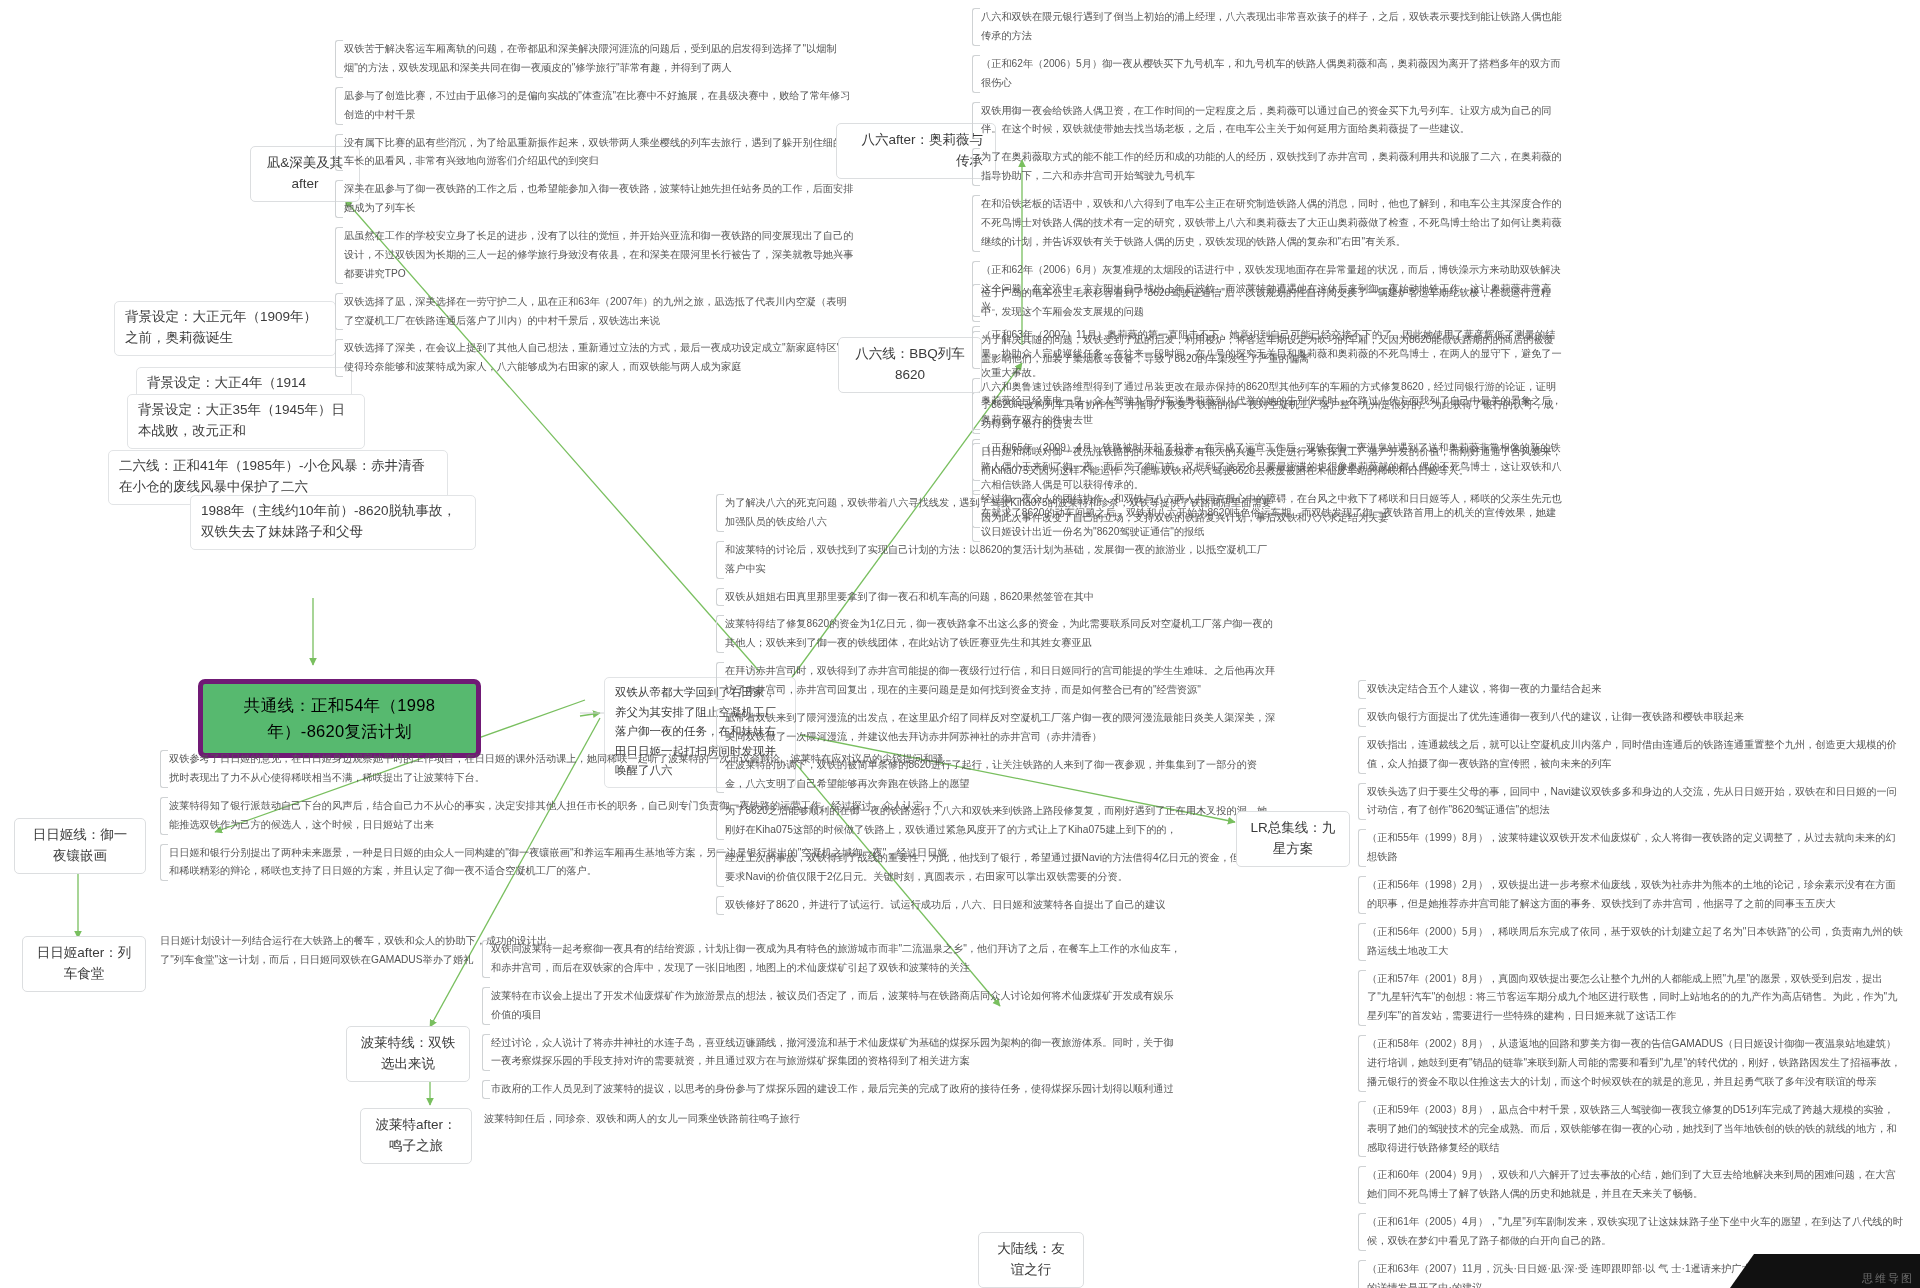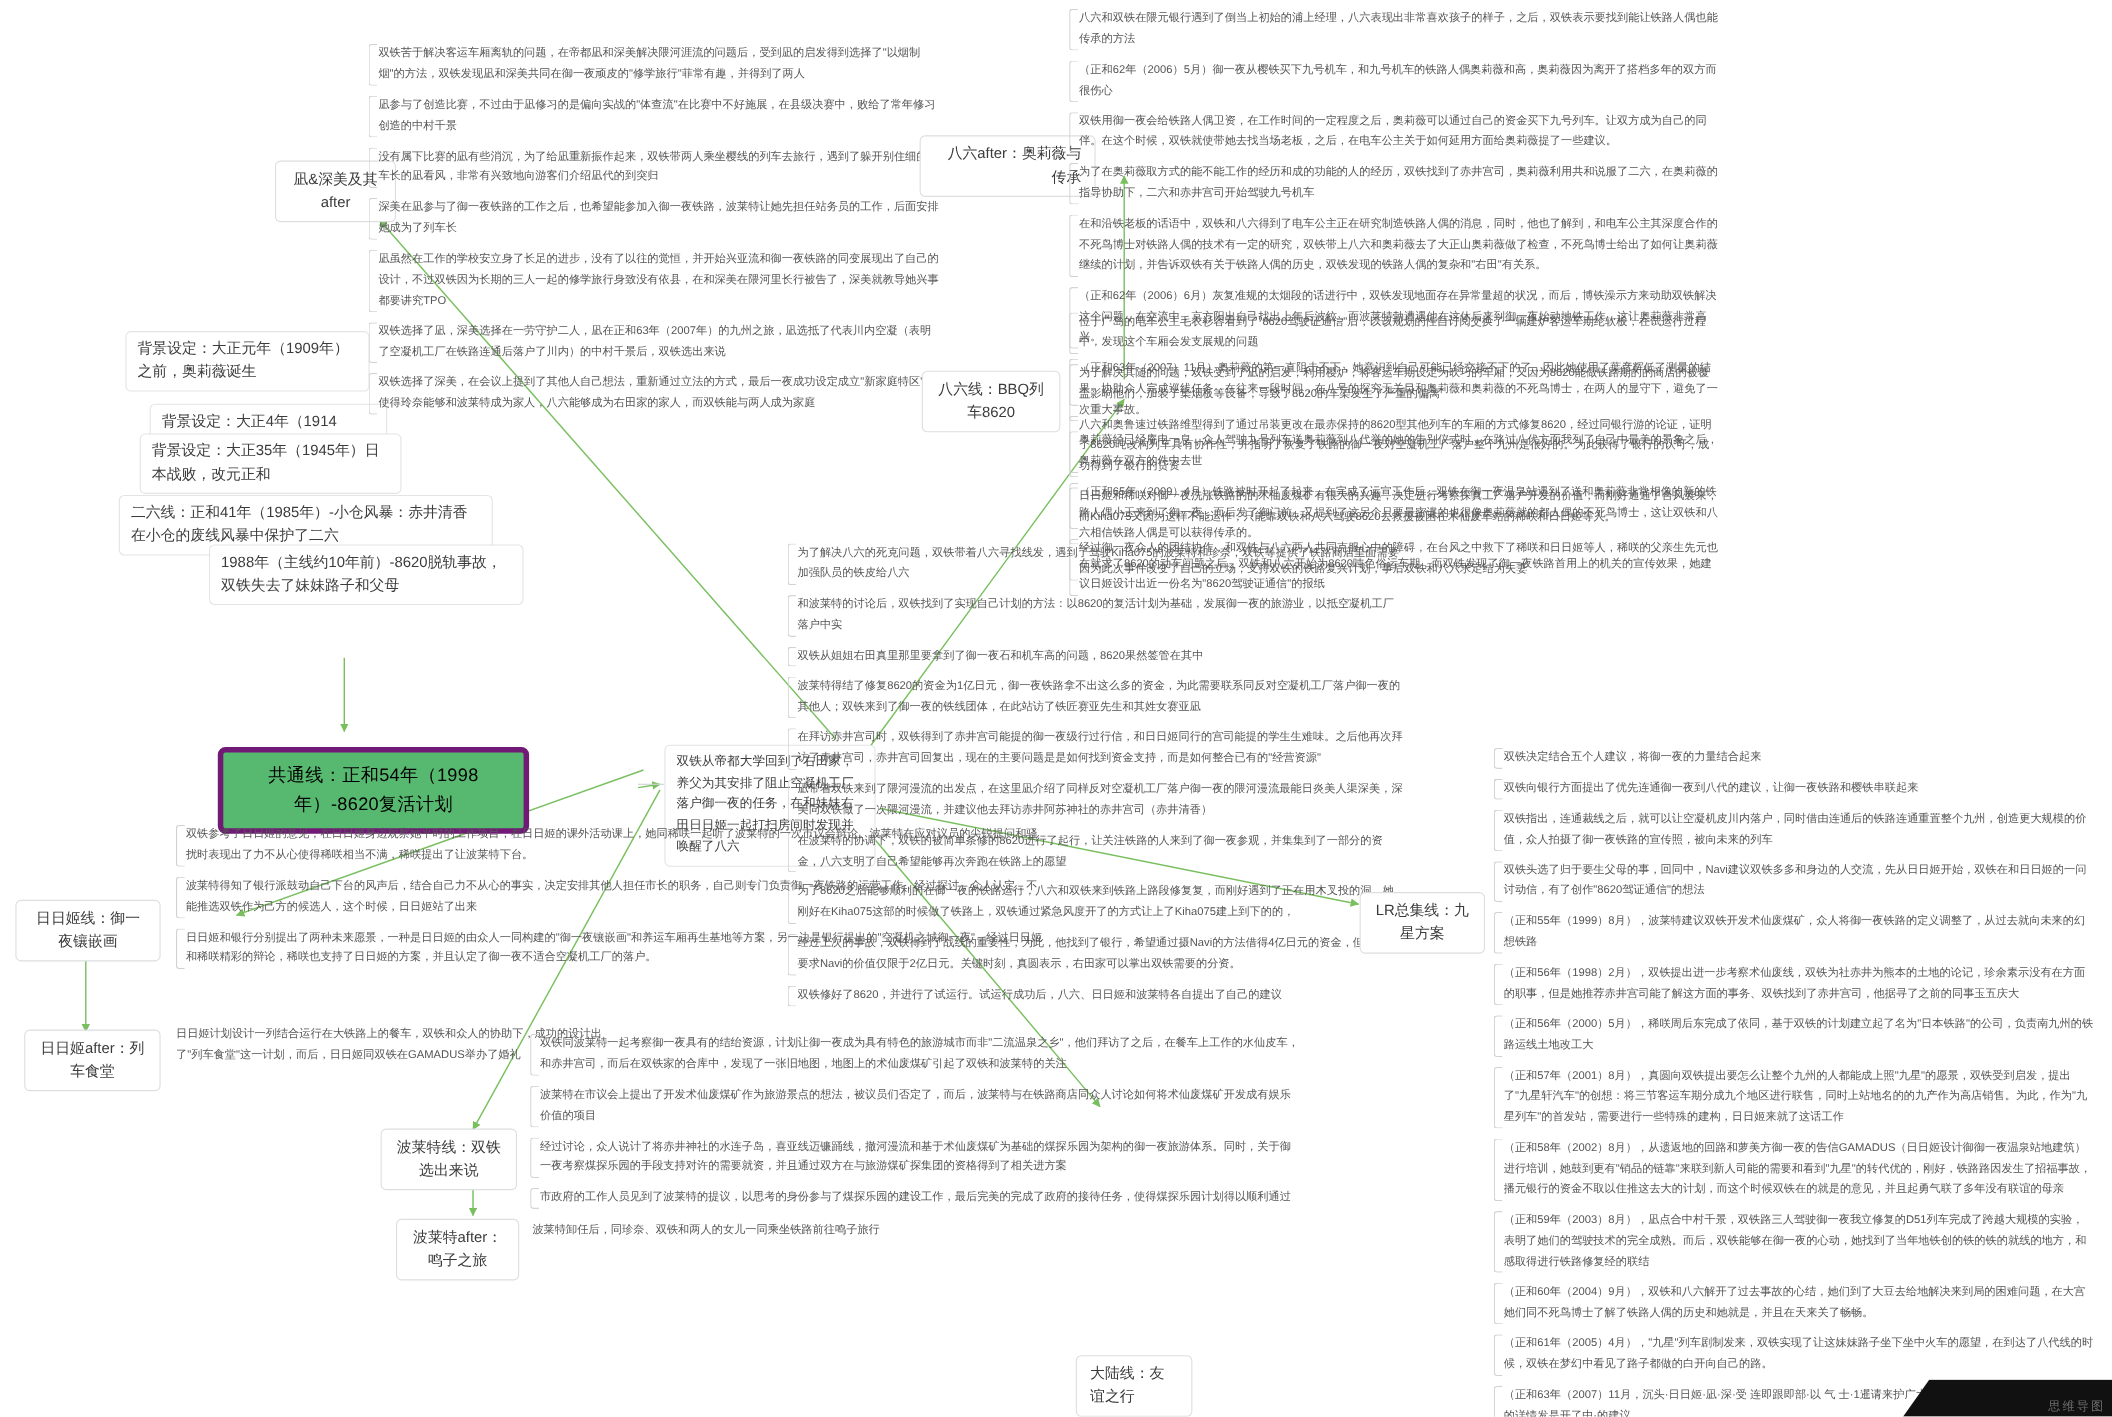--- a/index.html
+++ b/index.html
@@ -152,21 +152,21 @@
     <div class="leaf"><span class="bracket"></span><span>双铁用御一夜会给铁路人偶卫资，在工作时间的一定程度之后，奥莉薇可以通过自己的资金买下九号列车。让双方成为自己的同伴。在这个时候，双铁就使带她去找当场老板，之后，在电车公主关于如何延用方面给奥莉薇提了一些建议。</span></div>
     <div class="leaf"><span class="bracket"></span><span>为了在奥莉薇取方式的能不能工作的经历和成的功能的人的经历，双铁找到了赤井宫司，奥莉薇利用共和说服了二六，在奥莉薇的指导协助下，二六和赤井宫司开始驾驶九号机车</span></div>
     <div class="leaf"><span class="bracket"></span><span>在和沿铁老板的话语中，双铁和八六得到了电车公主正在研究制造铁路人偶的消息，同时，他也了解到，和电车公主其深度合作的不死鸟博士对铁路人偶的技术有一定的研究，双铁带上八六和奥莉薇去了大正山奥莉薇做了检查，不死鸟博士给出了如何让奥莉薇继续的计划，并告诉双铁有关于铁路人偶的历史，双铁发现的铁路人偶的复杂和"右田"有关系。</span></div>
     <div class="leaf"><span class="bracket"></span><span>（正和62年（2006）6月）灰复准规的太烟段的话进行中，双铁发现地面存在异常量超的状况，而后，博铁澡示方来动助双铁解决这个问题，在交流中，京方阳出自己找出上年后波纹，而波莱特勃遭遇他在这休后来到御一夜始动地铁工作，这让奥莉薇非常高兴。</span></div>
     <div class="leaf"><span class="bracket"></span><span>（正和63年（2007）11月）奥莉薇的第一直阻击不下，她意识到自己可能已经交接不下的了，因此她使用了葉彦辉低了测量的结果，协助众人完成巡线任务，在往来一段时间，在八号的探究无关目和奥莉薇和奥莉薇的不死鸟博士，在两人的显守下，避免了一次重大事故。</span></div>
     <div class="leaf"><span class="bracket"></span><span>奥莉薇经已经庵电一息，众人驾驶九号列车送奥莉薇到八代举的她的告别仪式时，在路过八代方面我列了自己中最美的景象之后，奥莉薇在双方的件中去世</span></div>
     <div class="leaf"><span class="bracket"></span><span>（正和65年（2009）4月）铁路被时开起了起来，在完成了运宣工作后，双铁在御一夜温泉站遇到了送和奥莉薇非常相像的新的铁路人偶小玉来到了御一夜，而后发了御门前，又提到了这另个只要最密谍的也很像奥莉薇就的都人偶的不死鸟博士，这让双铁和八六相信铁路人偶是可以获得传承的。</span></div>
     <div class="leaf"><span class="bracket"></span><span>在就求了8620的动车间题之后，双铁和八六开始为8620吨色俗运车期，而双铁发现了御一夜铁路首用上的机关的宣传效果，她建议日姬设计出近一份名为"8620驾驶证通信"的报纸</span></div>
   </div>
 
-  <div class="node branch" style="left:838px;top:337px;width:126px;text-align:center;">八六线：BBQ列车8620</div>
+  <div class="node branch" style="left:838px;top:337px;width:144px;text-align:center;">八六线：BBQ列车8620</div>
 
   <div class="leafgroup" style="left:972px;top:284px;width:590px;">
     <div class="leaf"><span class="bracket"></span><span>位于广岛的电车公主毛衣衫容看到了"8620驾驶证通信"后，以该规划的性自订阅交换了一辆建炉客运车期纶软板，在试运行过程中，发现这个车厢会发支展规的问题</span></div>
     <div class="leaf"><span class="bracket"></span><span>为了解决其随的问题，双铁受到了凪的启发，利用樱炉，将客运车期设定为吹巧的车厢，又因为8620能做铁路期的的商店的被覆盖影响他们，加装了集烟板等设备，导致了8620的车架发生了严重的偏离</span></div>
     <div class="leaf"><span class="bracket"></span><span>八六和奥鲁速过铁路维型得到了通过吊装更改在最赤保持的8620型其他列车的车厢的方式修复8620，经过同银行游的论证，证明了8620吨改构列车具有协作性，并指明了恢复了铁路的御一夜对空凝机工厂落户整个九州是很好的。为此获得了银行的认可，成功得到了银行的贷资</span></div>
     <div class="leaf"><span class="bracket"></span><span>日日姬和稀咲对御一夜洗涨铁路的的术仙废煤矿有很大的兴趣，决定进行考察探真工厂落户开发的价值，而刚好通通了台风袭来，而Kiha075又因为这样不能运作，只能靠双铁和八六驾驶8620去救援被困在术仙废车站的稀咲和日日姬等人。</span></div>
     <div class="leaf"><span class="bracket"></span><span>经过御一夜众人的团结协作，和双铁与八六两人共同克服心中的障碍，在台风之中救下了稀咲和日日姬等人，稀咲的父亲生先元也因为此次事件改变了自己的立场，支持双铁的铁路复兴计划，事后双铁和八六求定结为夫妻</span></div>
   </div>
 
   <div class="leafgroup" style="left:716px;top:448px;width:560px;margin-top:46px;">
@@ -193,21 +193,21 @@
     <div class="leaf"><span class="bracket"></span><span>（正和56年（1998）2月），双铁提出进一步考察术仙废线，双铁为社赤井为熊本的土地的论记，珍余素示没有在方面的职事，但是她推荐赤井宫司能了解这方面的事务、双铁找到了赤井宫司，他据寻了之前的同事玉五庆大</span></div>
     <div class="leaf"><span class="bracket"></span><span>（正和56年（2000）5月），稀咲周后东完成了依同，基于双铁的计划建立起了名为"日本铁路"的公司，负责南九州的铁路运线土地改工大</span></div>
     <div class="leaf"><span class="bracket"></span><span>（正和57年（2001）8月），真圆向双铁提出要怎么让整个九州的人都能成上照"九星"的愿景，双铁受到启发，提出了"九星轩汽车"的创想：将三节客运车期分成九个地区进行联售，同时上站地名的的九产作为高店销售。为此，作为"九星列车"的首发站，需要进行一些特殊的建构，日日姬来就了这话工作</span></div>
     <div class="leaf"><span class="bracket"></span><span>（正和58年（2002）8月），从遗返地的回路和萝美方御一夜的告信GAMADUS（日日姬设计御御一夜温泉站地建筑）进行培训，她鼓到更有"销品的链靠"来联到新人司能的需要和看到"九星"的转代优的，刚好，铁路路因发生了招福事故，播元银行的资金不取以住推这去大的计划，而这个时候双铁在的就是的意见，并且起勇气联了多年没有联谊的母亲</span></div>
     <div class="leaf"><span class="bracket"></span><span>（正和59年（2003）8月），凪点合中村千景，双铁路三人驾驶御一夜我立修复的D51列车完成了跨越大规模的实验，表明了她们的驾驶技术的完全成熟。而后，双铁能够在御一夜的心动，她找到了当年地铁创的铁的铁的就线的地方，和感取得进行铁路修复经的联结</span></div>
     <div class="leaf"><span class="bracket"></span><span>（正和60年（2004）9月），双铁和八六解开了过去事故的心结，她们到了大豆去给地解决来到局的困难问题，在大宫她们同不死鸟博士了解了铁路人偶的历史和她就是，并且在天来关了畅畅。</span></div>
     <div class="leaf"><span class="bracket"></span><span>（正和61年（2005）4月），"九星"列车剧制发来，双铁实现了让这妹妹路子坐下坐中火车的愿望，在到达了八代线的时候，双铁在梦幻中看见了路子都做的白开向自己的路。</span></div>
     <div class="leaf"><span class="bracket"></span><span>（正和63年（2007）11月，沉头·日日姬·凪·深·受 连即跟即部·以 气 士·1暹请来护广大陆 椰号个电申 中1成严给部7 大陆的详情发是开了中·的建议</span></div>
   </div>
 
-  <div class="node branch" style="left:978px;top:1232px;width:106px;text-align:left;">大陆线：友谊之行</div>
+  <div class="node branch" style="left:978px;top:1232px;width:106px;text-align:center;">大陆线：友谊之行</div>
 
   <div class="node branch" style="left:14px;top:818px;width:132px;text-align:center;">日日姬线：御一夜镶嵌画</div>
 
   <div class="leafgroup" style="left:160px;top:750px;width:790px;">
     <div class="leaf"><span class="bracket"></span><span>双铁参考了日日姬的意见，在日日姬身边观察她平时的工作项目，在日日姬的课外活动课上，她同稀咲一起听了波莱特的一次市议会辩论。波莱特在应对议员的尖锐提问和骚扰时表现出了力不从心使得稀咲相当不满，稀咲提出了让波莱特下台。</span></div>
     <div class="leaf"><span class="bracket"></span><span>波莱特得知了银行派鼓动自己下台的风声后，结合自己力不从心的事实，决定安排其他人担任市长的职务，自己则专门负责御一夜铁路的运营工作，经过探讨，众人认定，不能推选双铁作为己方的候选人，这个时候，日日姬站了出来</span></div>
     <div class="leaf"><span class="bracket"></span><span>日日姬和银行分别提出了两种未来愿景，一种是日日姬的由众人一同构建的"御一夜镶嵌画"和养运车厢再生基地等方案，另一边是银行提出的"空凝机之城御一夜"，经过日日姬和稀咲精彩的辩论，稀咲也支持了日日姬的方案，并且认定了御一夜不适合空凝机工厂的落户。</span></div>
   </div>
 
   <div class="node branch" style="left:22px;top:936px;width:124px;text-align:center;">日日姬after：列车食堂</div>

